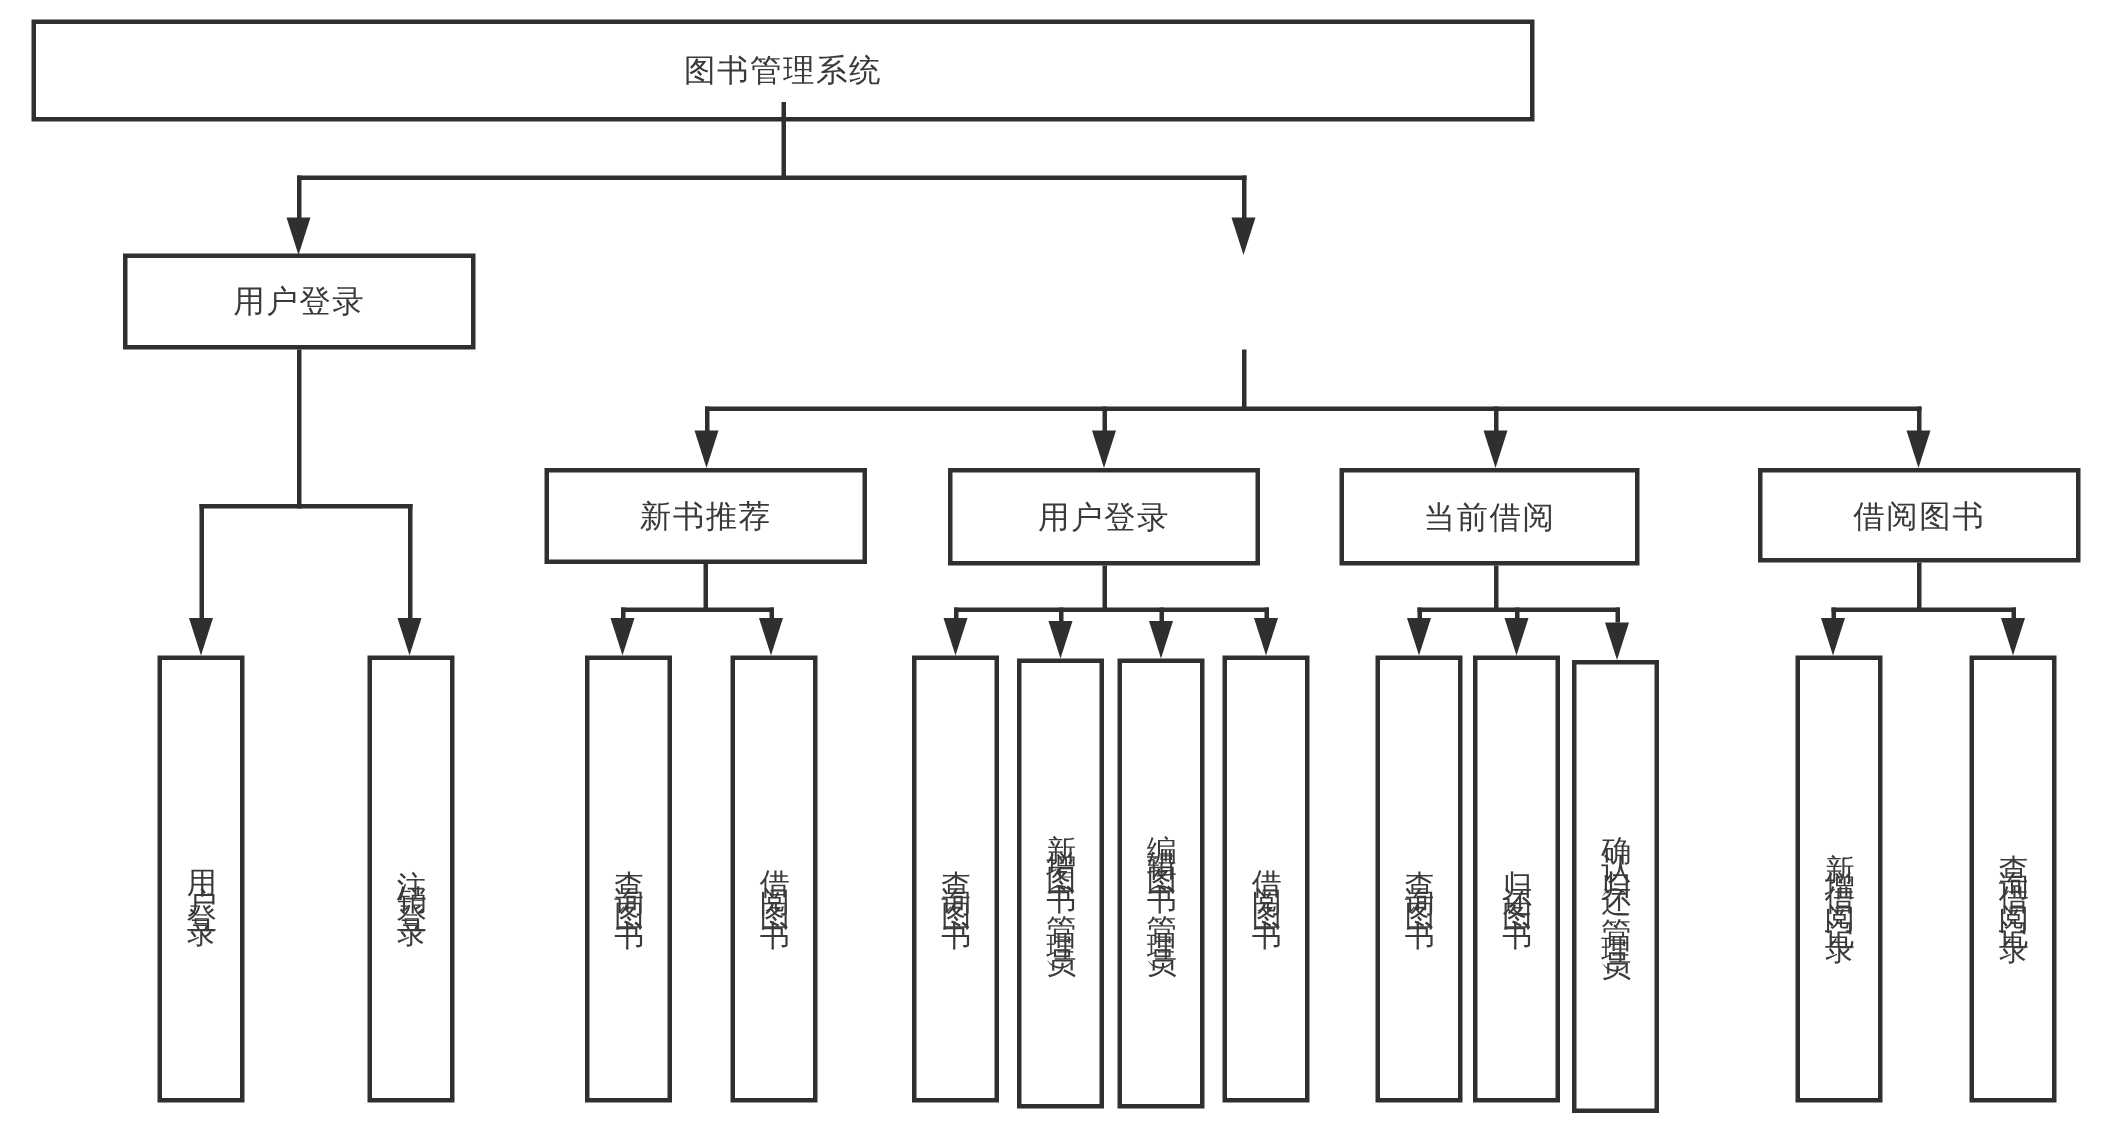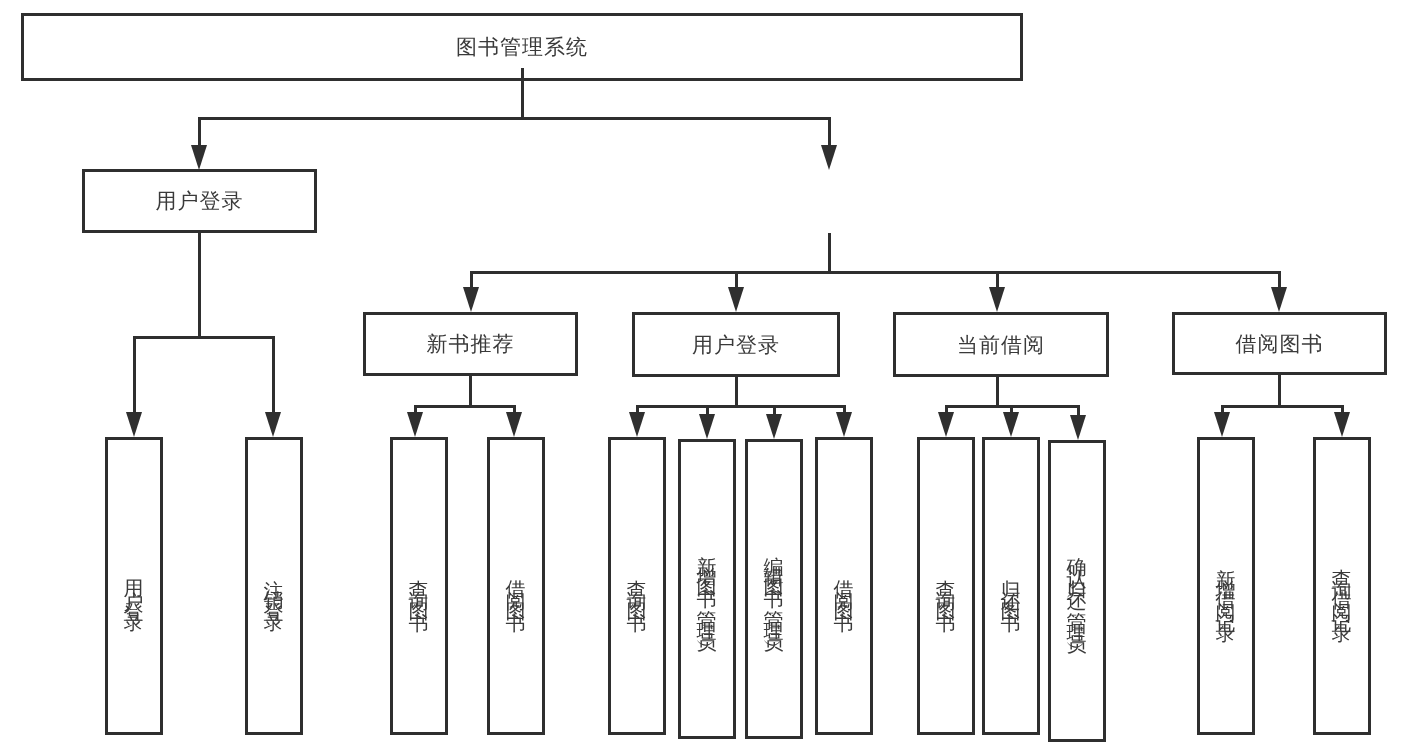--- a/index.html
+++ b/index.html
@@ -62,21 +62,21 @@
     color: rgba(158, 158, 158, 0.78);
     text-shadow: 1px 1px 0 rgba(255,255,255,0.9);
     white-space: nowrap;
   }
   
   #n-root   { left: 21px;   top: 13px;  width: 1002px; height: 68px; }
   #n-login  { left: 82px;   top: 169px; width: 235px;  height: 64px; }
   #n-mgmt   { left: 712px;  top: 169px; width: 235px;  height: 64px; }
   #n-rec    { left: 363px;  top: 312px; width: 215px;  height: 64px; }
   #n-borrow { left: 632px;  top: 312px; width: 208px;  height: 65px; }
-  #n-cur    { left: 893px;  top: 312px; width: 216px;  height: 65px; }
+  #n-cur    { left: 893px;  top: 312px; width: 200px;  height: 65px; }
   #n-rec2   { left: 1172px; top: 312px; width: 215px;  height: 63px; }
   .lvl4 { top: 437px; width: 58px; height: 298px; }
   #n-l1 { left: 105px; }
   #n-l2 { left: 245px; }
   #n-r1 { left: 390px; }
   #n-r2 { left: 487px; }
   #n-b1 { left: 608px; }
   #n-b2 { left: 678px; top: 439px; height: 300px; }
   #n-b3 { left: 745px; top: 439px; height: 300px; }
   #n-b4 { left: 815px; }

